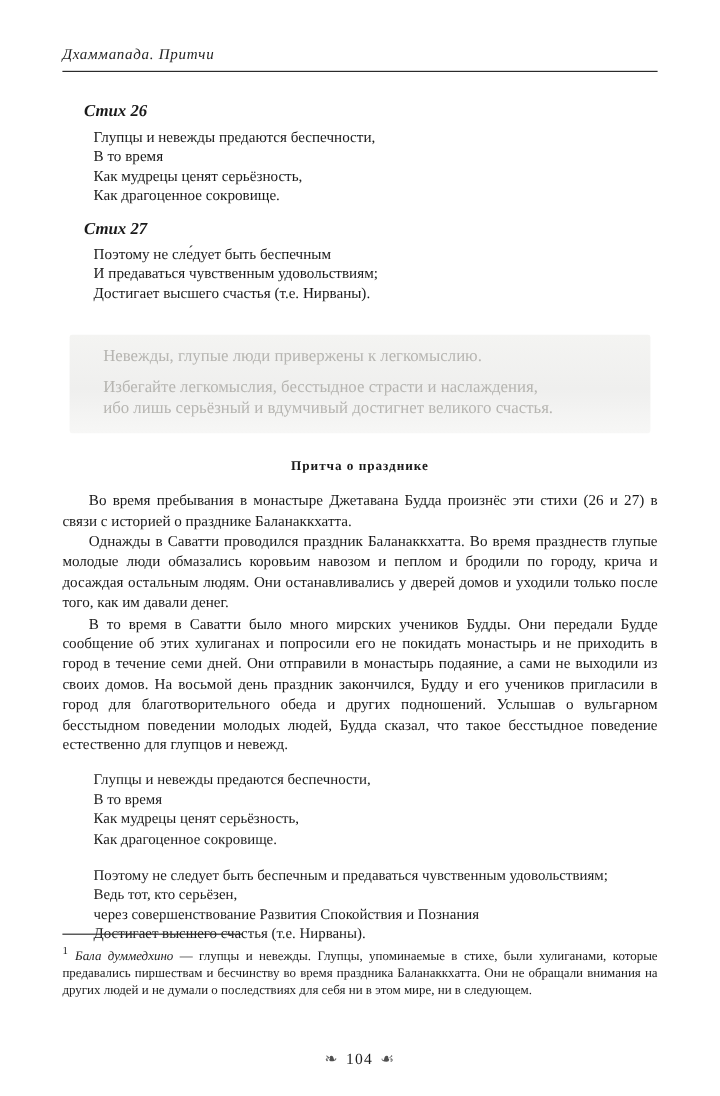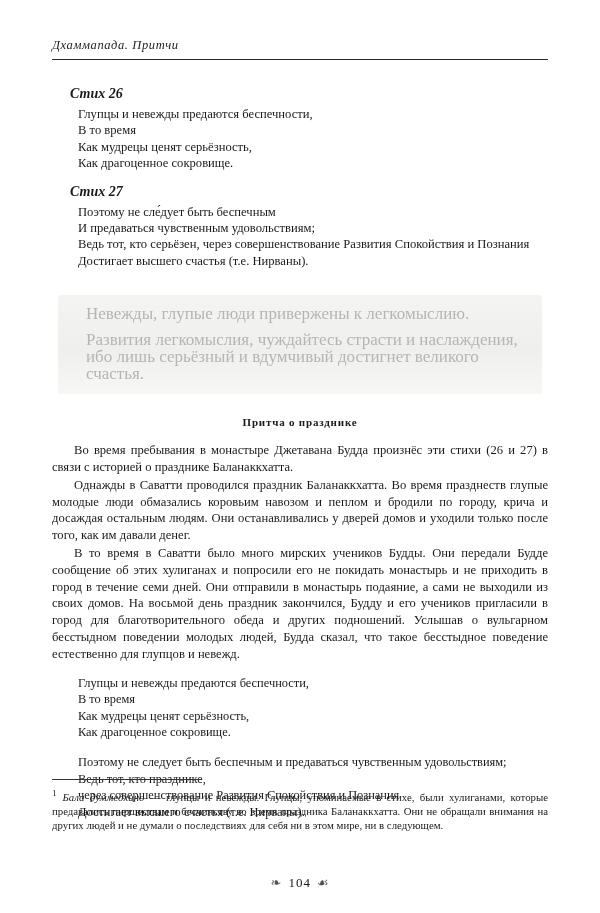--- a/index.html
+++ b/index.html
@@ -56,21 +56,21 @@
     padding-left: 8px;
   }
   .faded-block {
     margin: 26px 6px 22px 6px;
     padding: 10px 14px 12px 14px;
     background: linear-gradient(180deg, #f4f4f2 0%, #efefee 55%, #f7f7f6 100%);
     color: #b8b7b3;
     border-radius: 2px;
   }
   .faded-line {
-    font-size: 17px;
+    font-size: 14px;
     line-height: 17px;
     margin: 0;
     padding-left: 14px;
     color: #b6b5b1;
   }
   .faded-line.strong {
     color: #a8a7a3;
   }
   .faded-gap {
     height: 9px;
@@ -155,45 +155,44 @@
   <div class="verse-block">
     <div class="verse-title">Стих 26</div>
     <p class="verse-line">Глупцы и невежды предаются беспечности,</p>
     <p class="verse-line">В то время</p>
     <p class="verse-line">Как мудрецы ценят серьёзность,</p>
     <p class="verse-line">Как драгоценное сокровище.</p>
 
     <div class="verse-title second">Стих 27</div>
     <p class="verse-line">Поэтому не сле́дует быть беспечным</p>
     <p class="verse-line">И предаваться чувственным удовольствиям;</p>
-    <p class="verse-line">Ведь тот, кто серьёзен, через совершенствование Развития Спокойствия и Познания</p>
     <p class="verse-line">Достигает высшего счастья (т.е. Нирваны).</p>
   </div>
 
   <div class="faded-block">
     <p class="faded-line">Невежды, глупые люди привержены к легкомыслию.</p>
     <div class="faded-gap"></div>
-    <p class="faded-line">Развития легкомыслия, чуждайтесь страсти и наслаждения,</p>
+    <p class="faded-line">Избегайте легкомыслия, бесстыдное страсти и наслаждения,</p>
     <p class="faded-line">ибо лишь серьёзный и вдумчивый достигнет великого счастья.</p>
   </div>
 
   <div class="section-title">Притча о празднике</div>
 
   <p class="body">Во время пребывания в монастыре Джетавана Будда произнёс эти стихи (26 и 27) в связи с историей о празднике Баланаккхатта.</p>
   <p class="body">Однажды в Саватти проводился праздник Баланаккхатта. Во время празднеств глупые молодые люди обмазались коровьим навозом и пеплом и бродили по городу, крича и досаждая остальным людям. Они останавливались у дверей домов и уходили только после того, как им давали денег.</p>
   <p class="body">В то время в Саватти было много мирских учеников Будды. Они передали Будде сообщение об этих хулиганах и попросили его не покидать монастырь и не приходить в город в течение семи дней. Они отправили в монастырь подаяние, а сами не выходили из своих домов. На восьмой день праздник закончился, Будду и его учеников пригласили в город для благотворительного обеда и других подношений. Услышав о вульгарном бесстыдном поведении молодых людей, Будда сказал, что такое бесстыдное поведение естественно для глупцов и невежд.</p>
 
   <div class="quote-block">
     <p class="quote-line">Глупцы и невежды предаются беспечности,</p>
     <p class="quote-line">В то время</p>
     <p class="quote-line">Как мудрецы ценят серьёзность,</p>
     <p class="quote-line">Как драгоценное сокровище.</p>
     <div class="quote-gap"></div>
     <p class="quote-line">Поэтому не следует быть беспечным и предаваться чувственным удовольствиям;</p>
-    <p class="quote-line">Ведь тот, кто празднике,</p>
+    <p class="quote-line">Ведь тот, кто серьёзен,</p>
     <p class="quote-line">через совершенствование Развития Спокойствия и Познания</p>
     <p class="quote-line">Достигает высшего счастья (т.е. Нирваны).</p>
   </div>
 
   <div class="footnote-area">
     <hr class="footnote-rule">
     <p class="footnote">
       <span class="fn-num">1</span><span class="fn-term">Бала думмедхино</span><span> — глупцы и невежды. Глупцы, упоминаемые в стихе, были хулиганами, которые предавались пиршествам и бесчинству во время праздника Баланаккхатта. Они не обращали внимания на других людей и не думали о последствиях для себя ни в этом мире, ни в следующем.</span>
     </p>
   </div>

